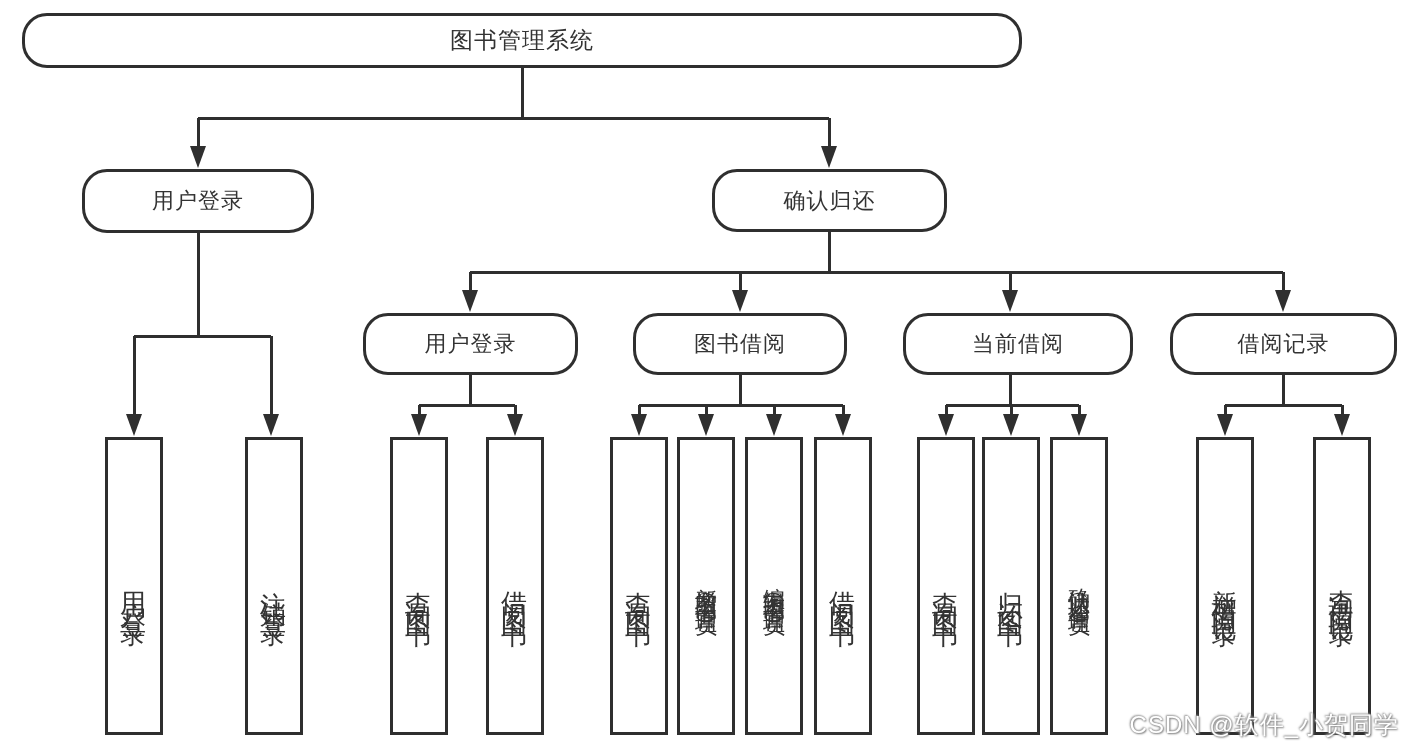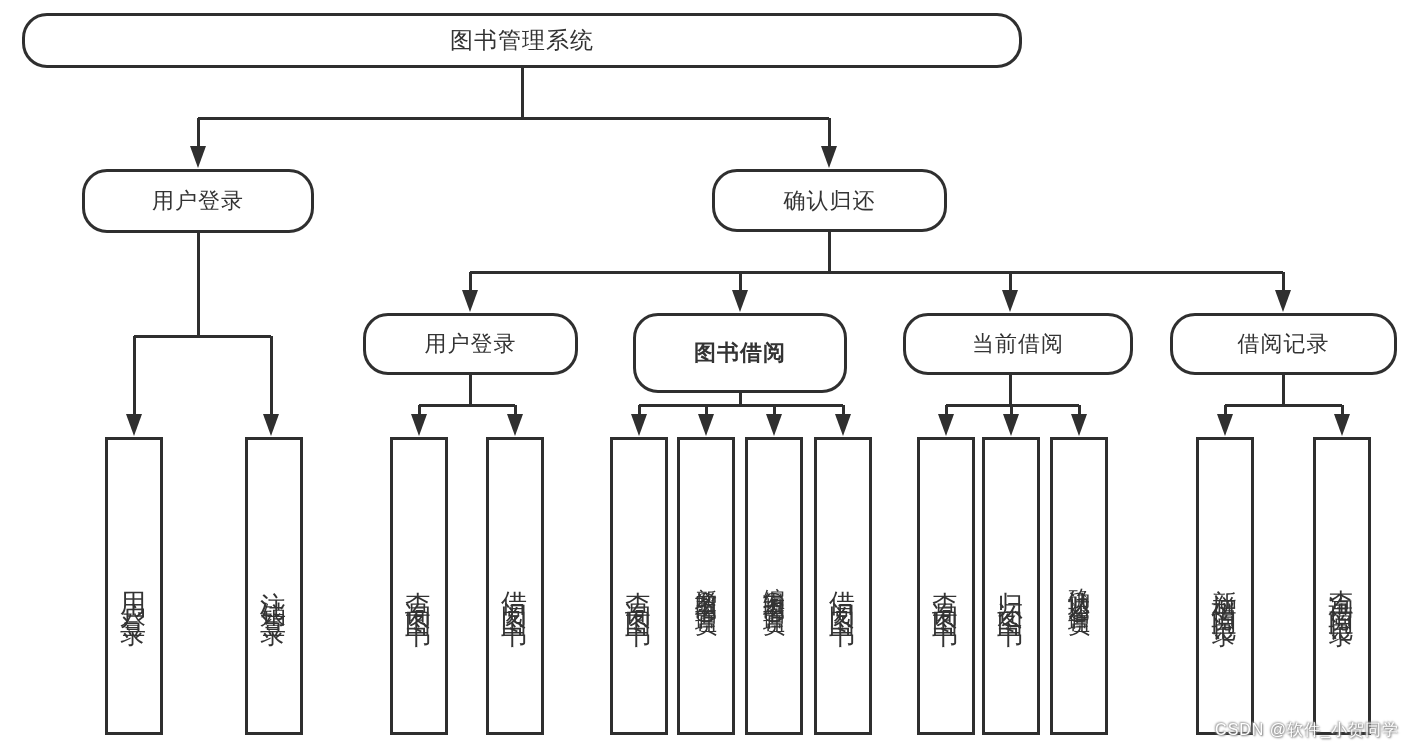--- a/index.html
+++ b/index.html
@@ -50,21 +50,21 @@
     white-space: nowrap;
   }
   .len4 { font-size: 26px; letter-spacing: 10px; margin-bottom: -10px; }
   .len6 { font-size: 25px; letter-spacing: 7px;  margin-bottom: -7px; }
   .len9 { font-size: 22px; letter-spacing: 4px;  margin-bottom: -4px; }
 
   #watermark {
     position: absolute;
     right: 6px;
     bottom: 6px;
-    font-size: 16px;
+    font-size: 24px;
     color: #ffffff;
     text-shadow: 0 0 2px #8f8f8f, 1px 1px 2px #7d7d7d, -1px -1px 2px #a8a8a8;
     letter-spacing: 1px;
     pointer-events: none;
   }
 </style>
 </head>
 <body>
 
 <div id="canvas">
@@ -130,21 +130,21 @@
     <polyline points="1342,405 1342,418"></polyline>
     <polygon points="1334,414 1350,414 1342,436"></polygon>
   </svg>
 
   <div class="node hnode root-node" style="left:22px; top:13px; width:1000px; height:55px;">图书管理系统</div>
 
   <div class="node hnode" style="left:82px; top:169px; width:232px; height:64px;">用户登录</div>
   <div class="node hnode" style="left:712px; top:169px; width:235px; height:63px;">确认归还</div>
 
   <div class="node hnode" style="left:363px; top:313px; width:215px; height:62px;">用户登录</div>
-  <div class="node hnode" style="left:633px; top:313px; width:214px; height:80px;font-weight:bold;">图书借阅</div>
+  <div class="node hnode" style="left:633px; top:313px; width:214px; height:62px;">图书借阅</div>
   <div class="node hnode" style="left:903px; top:313px; width:230px; height:62px;">当前借阅</div>
   <div class="node hnode" style="left:1170px; top:313px; width:227px; height:62px;text-align:center;">借阅记录</div>
 
   <div class="node leaf" style="left:105px; top:437px; width:58px; height:298px;">
     <span class="vtext len4">用户登录</span>
   </div>
   <div class="node leaf" style="left:245px; top:437px; width:58px; height:298px;">
     <span class="vtext len4">注销登录</span>
   </div>
 

